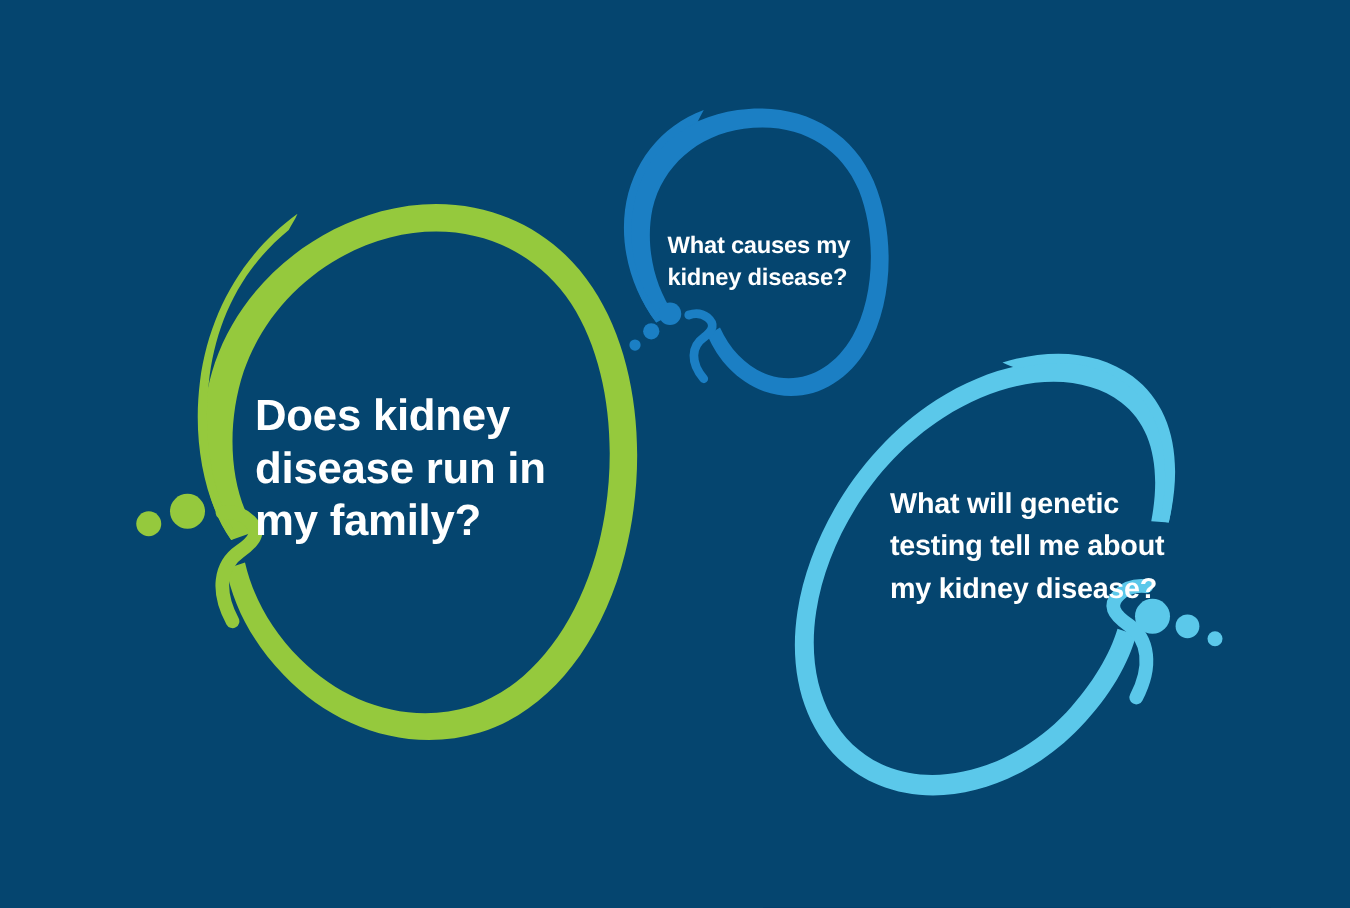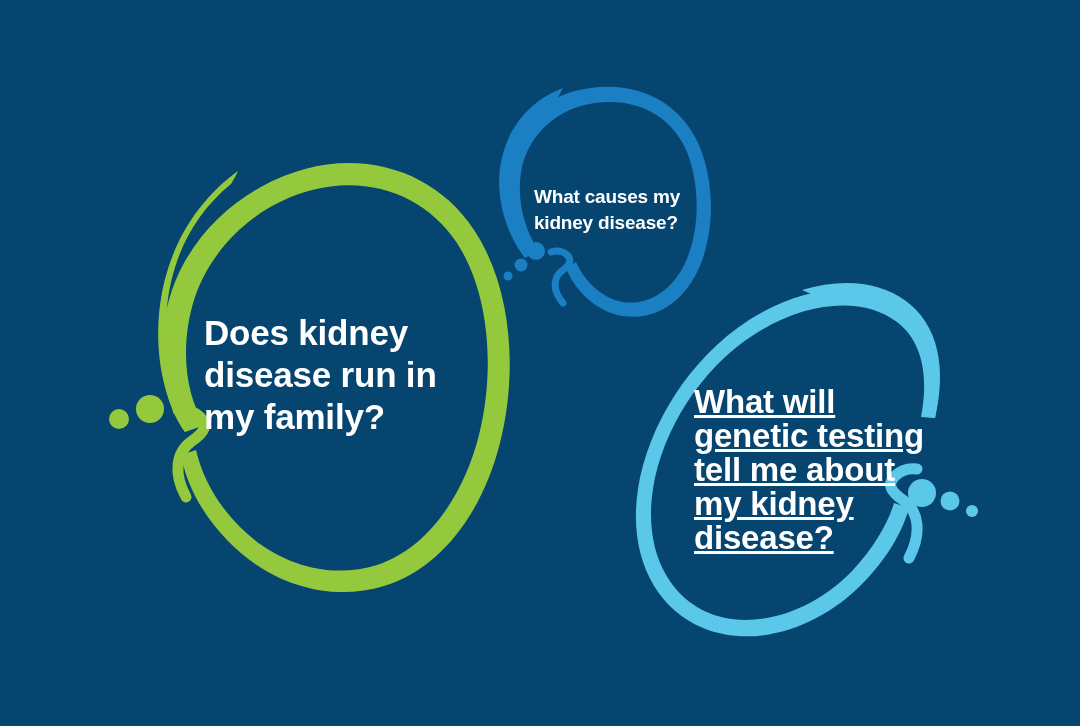--- a/index.html
+++ b/index.html
@@ -39,26 +39,25 @@
   }
   #text-blue {
     left: 534px;
     top: 152px;
     width: 170px;
     font-size: 19px;
     line-height: 26px;
     margin-top: 32px;
   }
   #text-lightblue {
-    left: 694px;
+    left: 712px;
     top: 385px;
     width: 235px;
-    font-size: 33px;
+    font-size: 23px;
     line-height: 34px;
-    text-decoration: underline;
   }
 </style>
 </head>
 <body>
 
 <div id="canvas" style="background: rgb(5, 69, 111);">
 
   <svg id="bubbles-svg" viewBox="0 0 1080 726" xmlns="http://www.w3.org/2000/svg">
     <defs>
       

